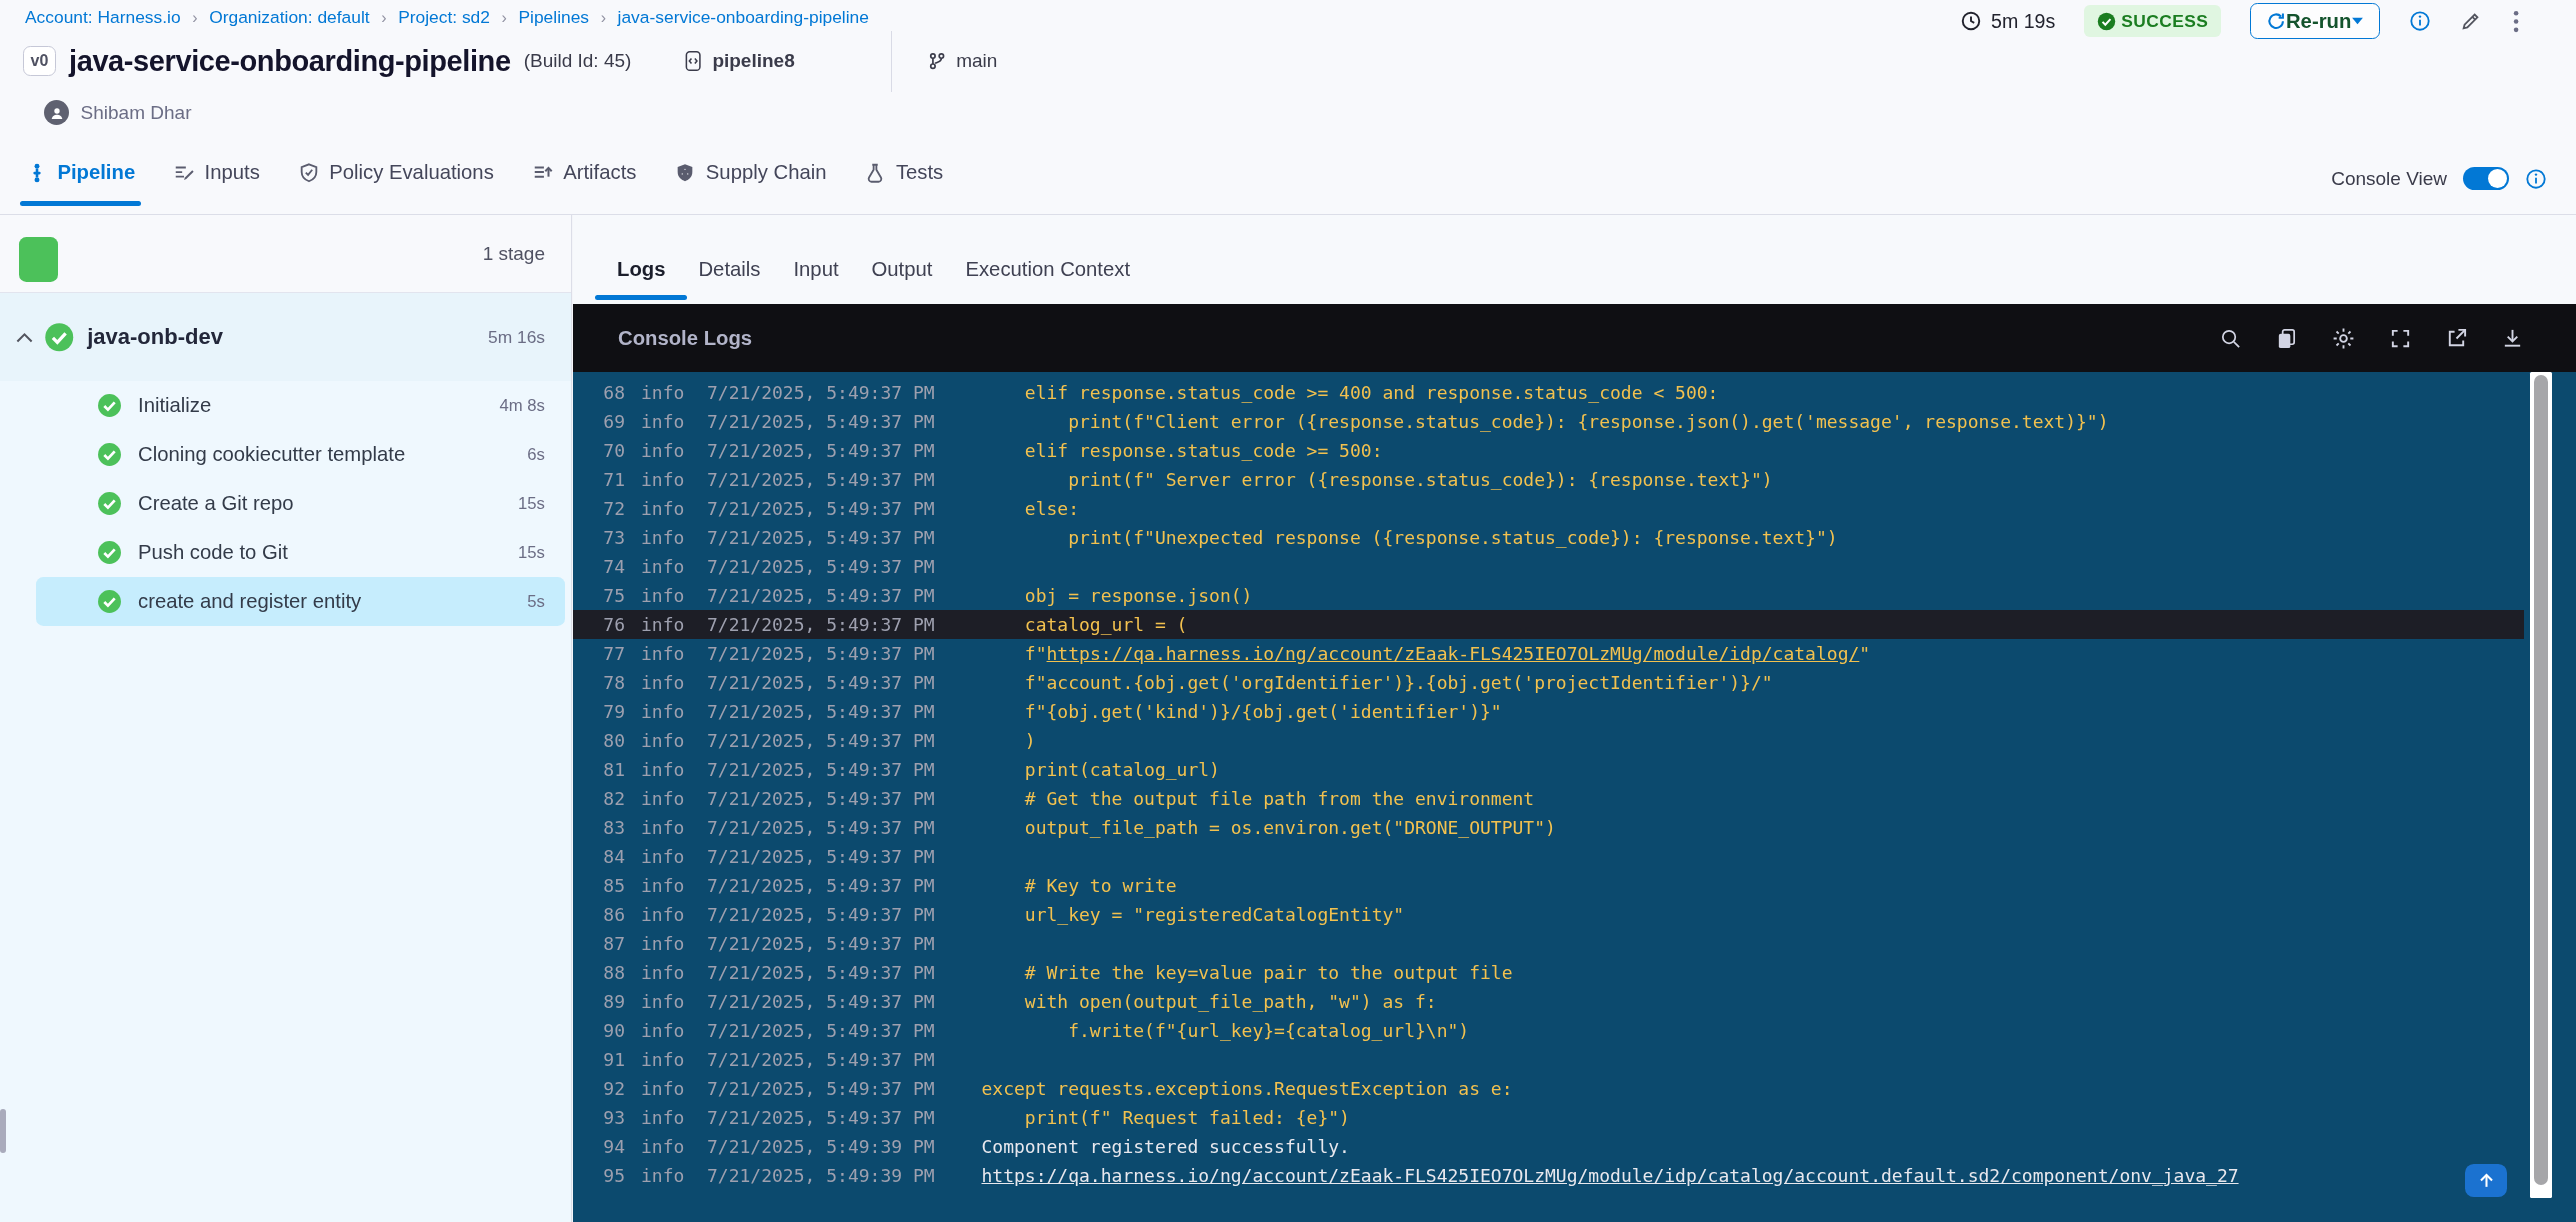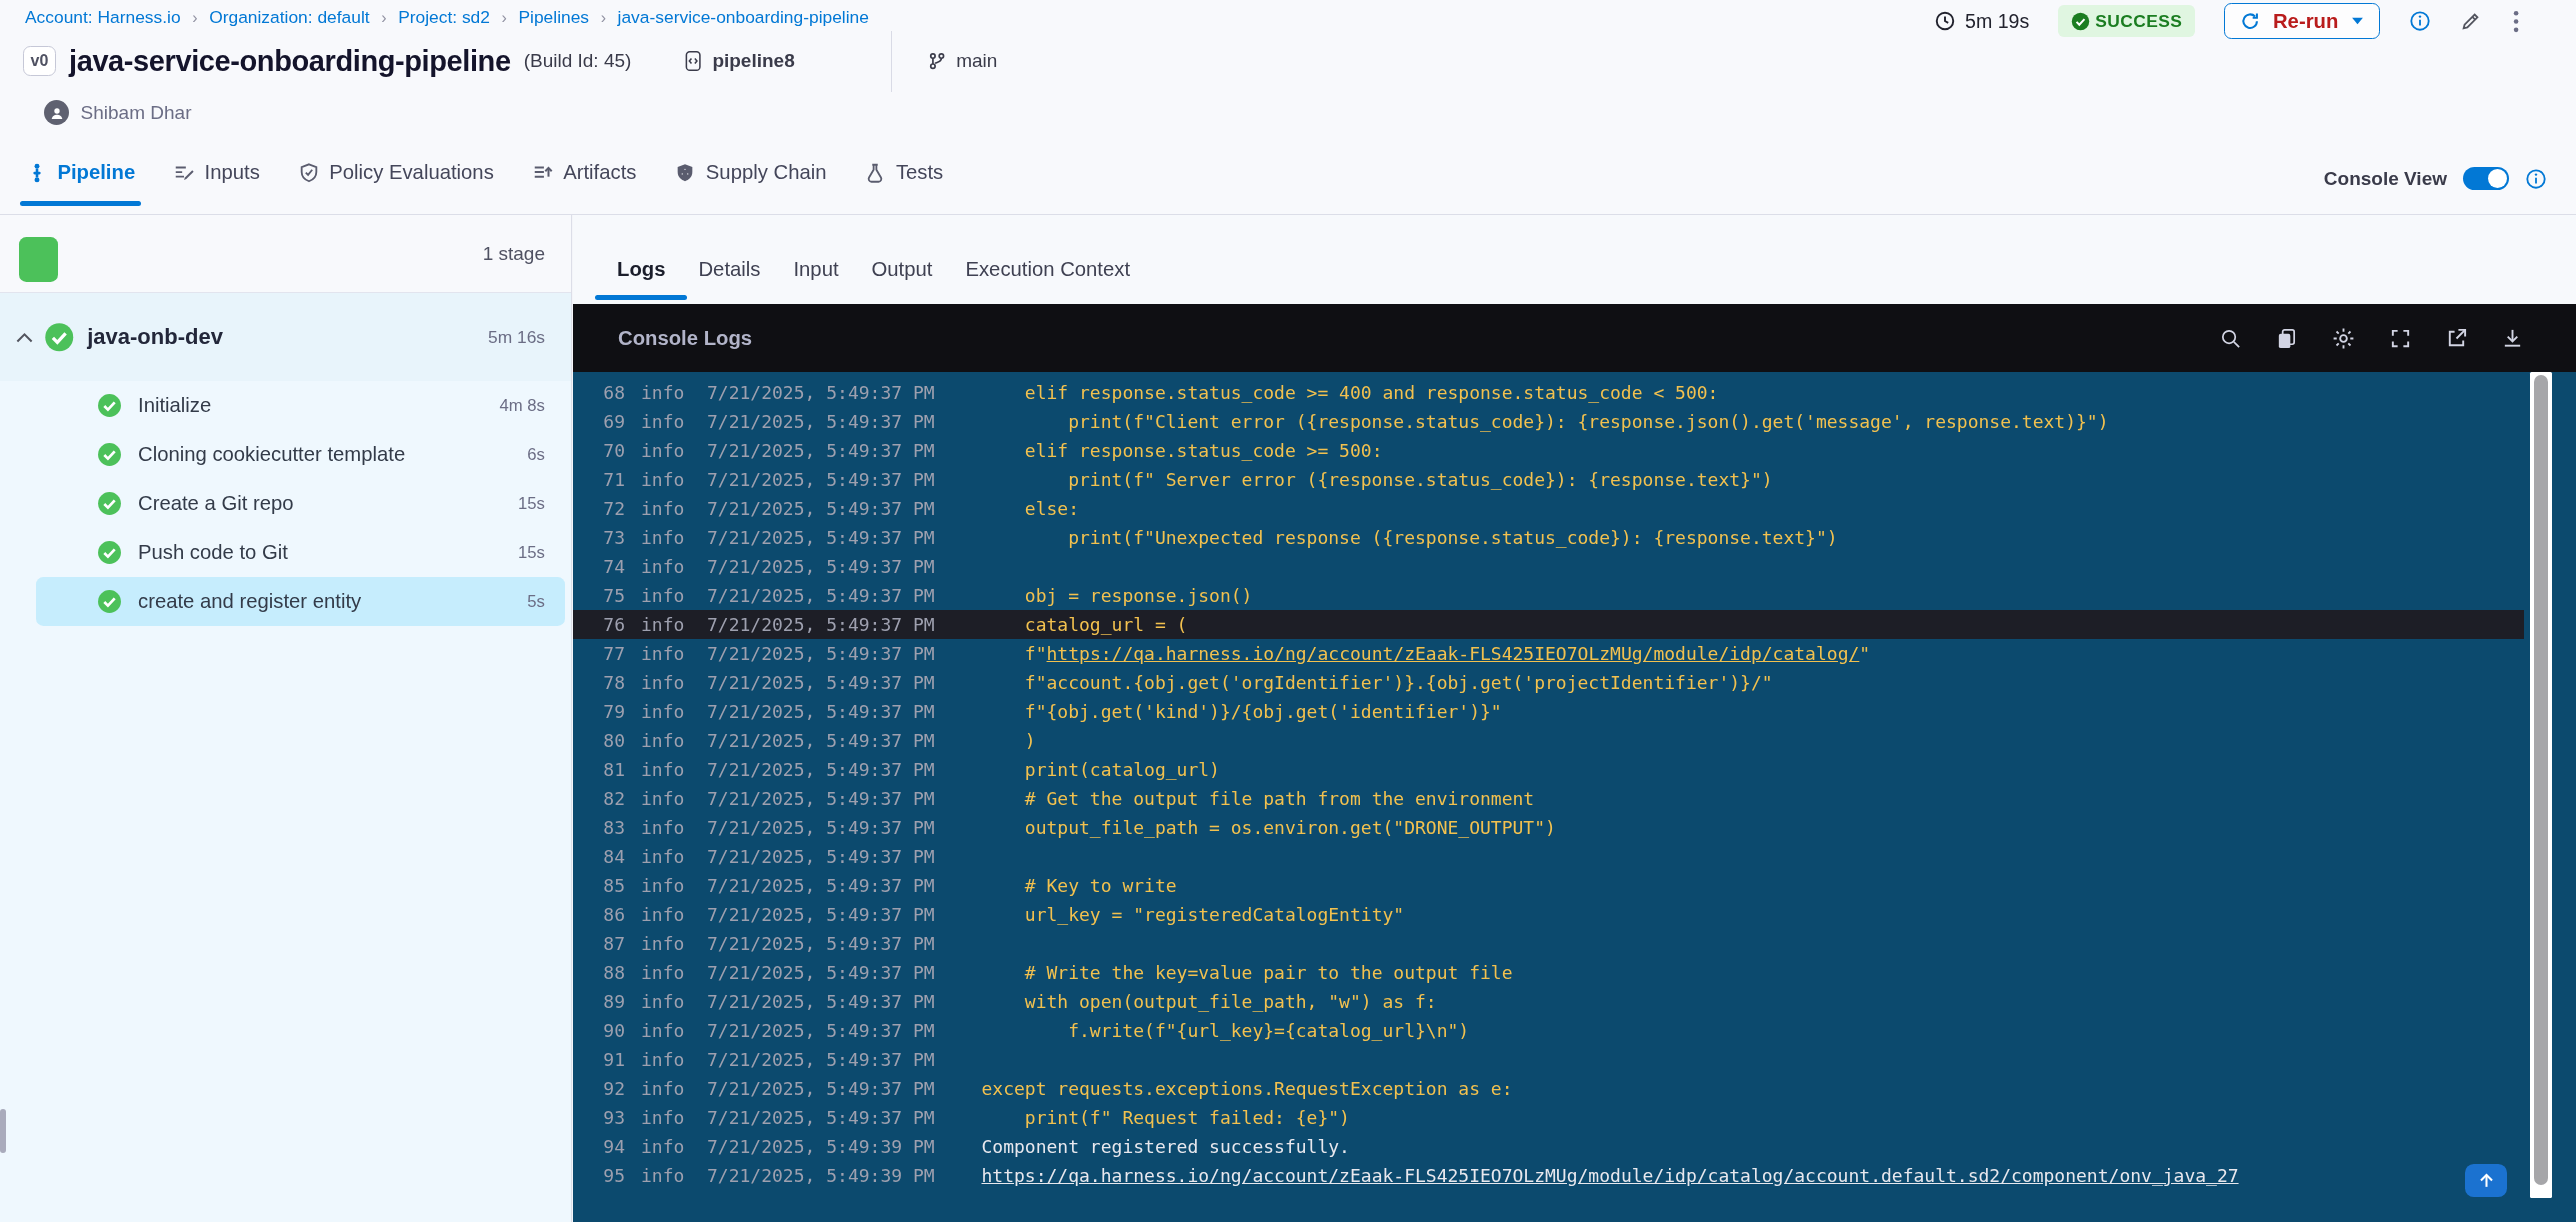--- a/index.html
+++ b/index.html
@@ -8,40 +8,40 @@
   #app { position:absolute; inset:0; }
 
   
   .header { position:absolute; left:0; top:0; width:2576px; height:215px; background:#F8F9FC; }
   .crumbs { position:absolute; left:25px; top:7.3px; display:flex; align-items:center; gap:11.6px; font-size:17.4px; }
   .crumb { color:#0278D5; cursor:pointer; }
   .crumb-sep { color:#9293A3; font-size:16px; }
   .top-actions { position:absolute; right:55px; top:1.5px; height:39px; display:flex; align-items:center; gap:29px; }
   .dur-group { display:flex; align-items:center; gap:8.7px; color:#22232E; font-size:19.6px; }
   .badge-success { display:flex; align-items:center; gap:5px; background:#E0F6E1; color:#1B7D21; font-weight:bold; font-size:17.4px; letter-spacing:0.4px; border-radius:5.8px; padding:5.8px 13px; }
-  .btn-rerun { display:flex; align-items:center; gap:13px; border:1.5px solid #0278D5; color:#b91c1c; border-radius:7.3px; padding:5.1px 14.5px; font-size:20.3px; font-weight:600; background:#FDFDFE; }
+  .btn-rerun { display:flex; align-items:center; gap:0; border:1.5px solid #0278D5; color:#14532d; border-radius:7.3px; padding:5.1px 14.5px; font-size:20.3px; font-weight:600; background:#FDFDFE; }
   .icon-btn { color:#53555F; display:flex; align-items:center; }
   .title-row { position:absolute; left:23px; top:38px; height:46px; display:flex; align-items:center; }
   .vbadge { width:33px; height:30.5px; border:1.5px solid #C6C8D7; border-radius:7.3px; background:#FFFFFF; color:#4F5162; font-size:16px; font-weight:bold; display:flex; align-items:center; justify-content:center; }
   .ptitle { margin-left:13px; font-size:29px; font-weight:bold; color:#14142B; letter-spacing:-0.4px; }
   .buildid { margin-left:13px; font-size:19px; color:#3A3B4A; }
   .metagroup { display:flex; align-items:center; gap:8.7px; font-size:19px; color:#3A3B4A; }
   .pipe-ref { margin-left:52px;font-weight:bold; }
   .title-vdiv { margin-left:96px; width:1.5px; height:61px; background:#D9DBE6; }
   .branch-ref { margin-left:35px; }
   .byline { position:absolute; left:44px; top:100px; display:flex; align-items:center; gap:11.6px; }
   .avatar { width:25px; height:25px; border-radius:50%; background:#5F6170; display:flex; align-items:center; justify-content:center; }
   .byline-name { font-size:19px; color:#6B6D85; }
   .main-tabs { position:absolute; left:26px; top:161px; display:flex; align-items:center; gap:38px; }
   .mtab { position:relative; display:flex; align-items:center; gap:9.4px; font-size:20.3px; color:#44465A; cursor:pointer; }
   .mtab .ticon { color:#5A5C6E; display:flex; }
   .mtab.active { color:#0278D5; font-weight:600; }
   .mtab.active .ticon { color:#0278D5; }
   .mtab.active::after { content:""; position:absolute; left:-5.8px; right:-5.8px; bottom:-22px; height:5.1px; background:#0278D5; border-radius:2.9px; }
-  .console-view { position:absolute; right:29px; top:167px; display:flex; align-items:center; gap:16px;font-weight:bold; }
+  .console-view { position:absolute; right:29px; top:167px; display:flex; align-items:center; gap:16px; }
   .cv-label { font-size:19px; color:#3A3B4A; }
   .toggle { width:46px; height:23px; border-radius:11.6px; background:#0278D5; position:relative; }
   .toggle .knob { position:absolute; right:2.2px; top:2.2px; width:19px; height:19px; border-radius:50%; background:#FFFFFF; }
   .header-border { position:absolute; left:0; top:214px; width:2576px; height:0.7px; background:#DCDEE8; }
 
   
   .sidebar { position:absolute; left:0; top:215px; width:572px; bottom:0; background:#F8F9FC; border-right:0.7px solid #DCDEE8; }
   .stagebar { position:relative; height:78px; border-bottom:0.7px solid #E2E4EE; }
   .minimap-square { position:absolute; left:19px; top:22px; width:39px; height:45px; border-radius:7.3px; background:#4CC15A; }
   .stagecount { position:absolute; right:26px; top:28px; font-size:19px; color:#4F5162; }

